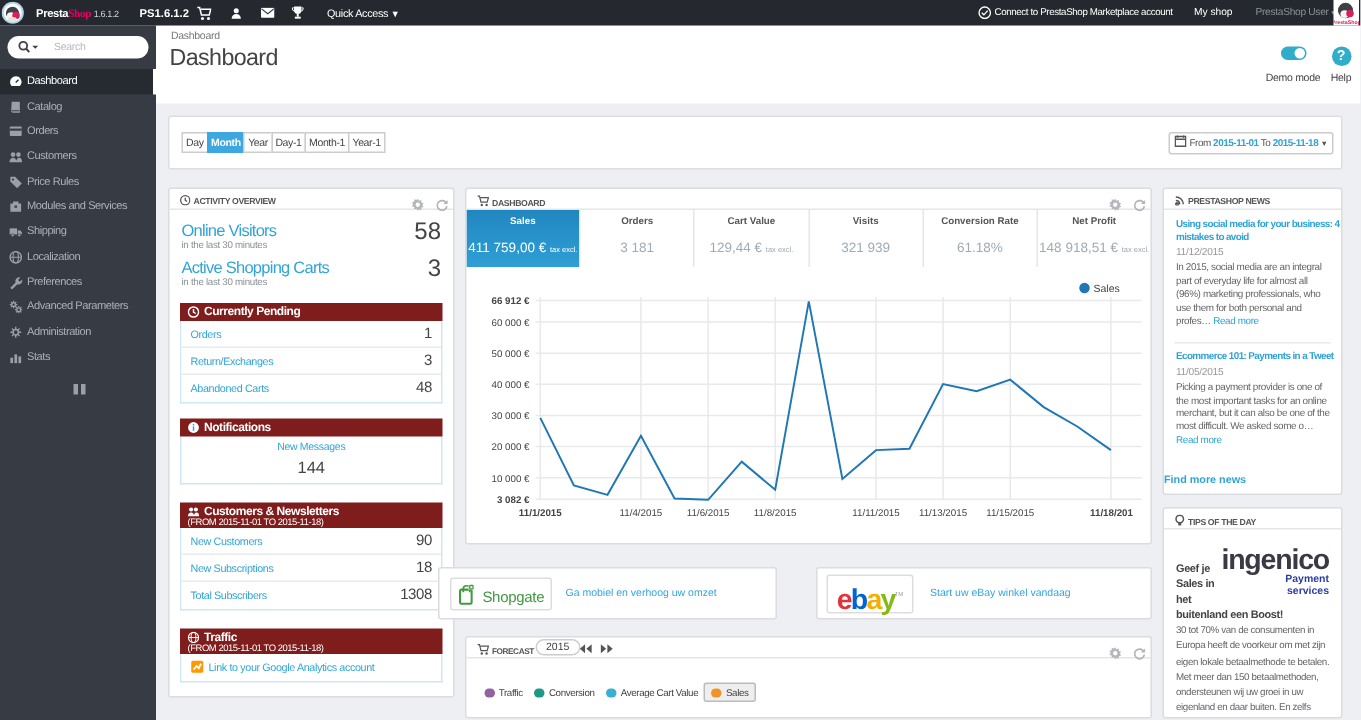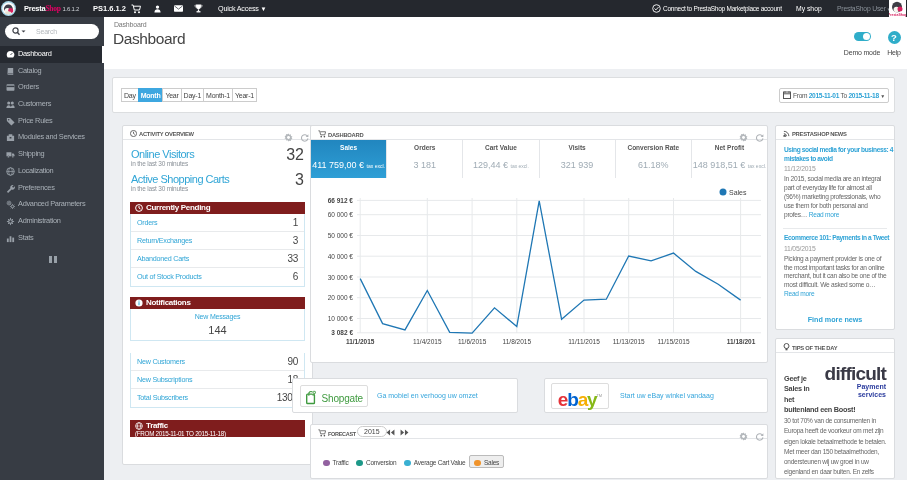--- a/index.html
+++ b/index.html
@@ -41,21 +41,21 @@
 #datebox { position:absolute; right:5px; top:10px; height:15px; line-height:13px; border:1px solid #ccc; border-radius:2px; background:#fff; font-size:6.6px; letter-spacing:-0.3px; color:#555; padding:0 3px; }
 #datebox b { color:#2fa3d6; }
 
 
 .panel { position:absolute; background:#fff; border:1px solid #dadcdf; border-radius:2px; overflow:hidden; }
 .phead { position:relative; height:14px; border-bottom:1px solid #e3e5e8; }
 .phead .ttl { position:absolute; left:7px; top:4px; font-size:5.8px; font-weight:bold; color:#555; letter-spacing:-0.25px; }
 .picons { position:absolute; right:3px; top:2px; }
 
 
-#actpanel { left:112px; top:125px; width:191px; height:340px;margin-left:10px; }
+#actpanel { left:112px; top:125px; width:191px; height:340px; }
 .bigstat-label { font-size:11px; letter-spacing:-0.5px; color:#30a5d6; }
 .bigstat-sub { font-size:6.5px; letter-spacing:-0.2px; color:#8a9198; }
 .bigstat-num { font-size:16px; color:#444; position:absolute; right:0; top:0; }
 .bluebar { background:#7f1d1d; color:#fff; font-size:8px; letter-spacing:-0.3px; font-weight:bold; height:12px; line-height:12px; padding-left:5px; position:relative; }
 .bluebar.tall { height:17px; padding-top:1px; line-height:9px; }
 .bluebar .sub { font-weight:normal; font-size:6.3px; display:block; line-height:7px; }
 .rows { border:1px solid #cfe7f2; border-top:none; }
 .rrow { position:relative; height:18px; line-height:18px; font-size:7.2px; letter-spacing:-0.25px; color:#30a5d6; padding:0 6px; border-bottom:1px solid #e8eaec; background:#fff; }
 .rrow:last-child { border-bottom:none; }
 .rrow .num { position:absolute; right:6px; top:0; color:#444; font-size:10px; }
@@ -78,21 +78,21 @@
 .kpi.sel .kval { color:#fff; }
 
 
 #newspanel { left:775px; top:125px; width:120px; height:205px; }
 .news { padding:6px 7px 0 8px; white-space:nowrap; }
 .news a.t { color:#2fa3d6; font-size:6.6px; letter-spacing:-0.4px; font-weight:bold; text-decoration:none; display:block; line-height:8.7px; }
 .news .dt { font-size:6.8px; letter-spacing:-0.2px; color:#999; margin-top:2px; }
 .news .bd { font-size:6.6px; letter-spacing:-0.25px; color:#666; line-height:8.9px; margin-top:3px; }
 .news .bd a { color:#2fa3d6; text-decoration:none; }
 .newshr { border:none; border-top:1px solid #e8eaec; margin:8px 7px 0 7px; }
-.findmore { position:absolute; bottom:5px; left:0; width:100%; text-align:center; font-size:7.2px; color:#2fa3d6; font-weight:bold;margin-top:29px; }
+.findmore { position:absolute; bottom:5px; left:0; width:100%; text-align:left; font-size:7.2px; color:#2fa3d6; font-weight:bold;margin-top:29px; }
 
 
 #tipspanel { left:775px; top:338px; width:120px; height:141px; }
 .tips { padding:13px 8px 0; font-size:7.5px; color:#666; }
 .tips .bold-t { font-weight:bold; color:#444; font-size:7.3px; letter-spacing:-0.25px; line-height:10.3px; }
 
 
 #shopgate { left:292px; top:378px; width:226px; height:35px; }
 #ebaybox { left:544px; top:378px; width:224px; height:35px; }
 .modlink { position:absolute; font-size:8px; color:#35a5dc; }
@@ -266,66 +266,76 @@
             <circle cx="5" cy="5" r="1.6" fill="#fff"></circle>
           </svg>
         <svg width="9" height="9" viewBox="0 0 10 10" style="margin-left:3px;">
             <path d="M8.5 4A3.6 3.6 0 1 0 8.8 6" fill="none" stroke="#b0b4b8" stroke-width="1.2"></path>
             <path d="M9.3 1.5v3h-3z" fill="#b0b4b8"></path>
           </svg>
       </span>
     </div>
     <div style="position:relative;margin:8px 8px 0;">
       <div class="bigstat-label">Online Visitors</div>
-      <div class="bigstat-num" style="top:-2px;">32</div>
+      <div class="bigstat-num" style="top:-2px;">58</div>
       <div class="bigstat-sub">in the last 30 minutes</div>
     </div>
     <div style="position:relative;margin:6px 8px 0;">
       <div class="bigstat-label">Active Shopping Carts</div>
       <div class="bigstat-num" style="top:-2px;">3</div>
       <div class="bigstat-sub">in the last 30 minutes</div>
     </div>
     <div style="margin:10px 7px 0;">
       <div class="bluebar"><svg style="vertical-align:-1.5px;margin-right:3px;" width="8" height="8" viewBox="0 0 8 8">
             <circle cx="4" cy="4" r="3.4" fill="none" stroke="#fff"></circle>
             <path d="M4 2v2l1.5 1" fill="none" stroke="#fff"></path>
           </svg>Currently Pending</div>
       <div class="rows">
         <div class="rrow">Orders<span class="num">1</span></div>
         <div class="rrow">Return/Exchanges<span class="num">3</span></div>
-        <div class="rrow">Abandoned Carts<span class="num">33</span></div>
-        <div class="rrow">Out of Stock Products<span class="num">6</span></div>
+        <div class="rrow">Abandoned Carts<span class="num">48</span></div>
       </div>
     </div>
     <div style="margin:10px 7px 0;">
       <div class="bluebar"><svg style="vertical-align:-1.5px;margin-right:3px;" width="8" height="8" viewBox="0 0 8 8">
             <circle cx="4" cy="4" r="3.6" fill="#fff"></circle>
             <rect x="3.5" y="3.2" width="1" height="3" fill="#25a9d8"></rect>
             <rect x="3.5" y="1.6" width="1" height="1" fill="#25a9d8"></rect>
           </svg>Notifications</div>
       <div class="twocol">
         <div class="col">
             <div class="lbl">New Messages</div>
             <div class="val">144</div>
           </div>
       </div>
     </div>
     <div style="margin:12px 7px 0;">
+      <div class="bluebar tall"><svg style="vertical-align:-1.5px;margin-right:3px;" width="8" height="8" viewBox="0 0 10 10">
+            <circle cx="3" cy="3.4" r="1.7" fill="#fff"></circle>
+            <circle cx="7" cy="3.4" r="1.7" fill="#fff"></circle>
+            <path d="M0.4 9c0-2 1.2-3.2 2.6-3.2S5.6 7 5.6 9zM5.4 9c0-1.8 0.8-3.2 2.3-3.2 1.4 0 1.9 1.4 1.9 3.2z" fill="#fff"></path>
+          </svg>Customers &amp; Newsletters<span class="sub">(FROM 2015-11-01 TO 2015-11-18)</span></div>
       <div class="rows">
         <div class="rrow">New Customers<span class="num">90</span></div>
         <div class="rrow">New Subscriptions<span class="num">18</span></div>
         <div class="rrow">Total Subscribers<span class="num">1308</span></div>
       </div>
     </div>
     <div style="margin:12px 7px 0;">
       <div class="bluebar tall"><svg style="vertical-align:-1.5px;margin-right:3px;" width="8" height="8" viewBox="0 0 10 10">
             <circle cx="5" cy="5" r="4.2" fill="none" stroke="#fff" stroke-width="1"></circle>
             <ellipse cx="5" cy="5" rx="2" ry="4.2" fill="none" stroke="#fff" stroke-width="0.8"></ellipse>
             <line x1="0.8" y1="5" x2="9.2" y2="5" stroke="#fff" stroke-width="0.8"></line>
           </svg>Traffic<span class="sub">(FROM 2015-11-01 TO 2015-11-18)</span></div>
+      <div class="rows">
+        <div class="rrow"><svg style="vertical-align:-2px;margin-right:3px;" width="9" height="9" viewBox="0 0 9 9">
+              <rect x="0.5" y="0.5" width="8" height="8" rx="1" fill="#f90"></rect>
+              <path d="M2 6.5L4 4l1.5 1.5L7 2.5" stroke="#fff" fill="none" stroke-width="1.2"></path>
+            </svg>Link to your Google Analytics account</div>
+      </div>
     </div>
   </div>
 
   <div id="dashpanel" class="panel">
     <div class="phead">
       <span class="ttl"><svg style="vertical-align:-1px;margin-right:2px;" width="8" height="8" viewBox="0 0 10 10">
             <path d="M0.5 1h1.6l1.2 5h5.2l1-3.8H3" stroke="#555" fill="none" stroke-width="1"></path>
             <circle cx="4" cy="8.3" r="1" fill="#555"></circle>
             <circle cx="8" cy="8.3" r="1" fill="#555"></circle>
           </svg>DASHBOARD</span>
@@ -442,21 +452,21 @@
 
   <div id="tipspanel" class="panel">
     <div class="phead">
       <span class="ttl"><svg style="vertical-align:-1px;margin-right:2px;" width="7" height="8" viewBox="0 0 7 8">
             <circle cx="3.5" cy="3" r="2.5" fill="none" stroke="#555"></circle>
             <rect x="2.5" y="5.3" width="2" height="2" fill="#555"></rect>
           </svg>TIPS OF THE DAY</span>
     </div>
     <div class="tips">
       <div style="float:right;width:74px;text-align:right;margin:0 0 2px 2px;">
-        <div style="font-size:19px;font-weight:bold;color:#3a3a46;letter-spacing:-0.8px;line-height:16px;">difficult</div>
+        <div style="font-size:19px;font-weight:bold;color:#3a3a46;letter-spacing:-0.8px;line-height:16px;">ingenico</div>
         <div style="font-size:7px;font-weight:bold;color:#2b3c9e;line-height:7.5px;margin-top:1px;">Payment<br>services</div>
       </div>
       <div class="bold-t" style="margin-top:8px;">Geef je<br>Sales in<br>het<br>buitenland een Boost!</div>
       <div style="height:1px;"></div>
       <div style="font-size:6.5px;letter-spacing:-0.25px;line-height:10.2px;white-space:nowrap;">30 tot 70% van de consumenten in<br>Europa heeft de voorkeur om met zijn<br>eigen lokale betaalmethode te betalen.<br>Met meer dan 150 betaalmethoden,<br>ondersteunen wij uw groei in uw<br>eigenland en daar buiten. En zelfs<br>beter: u kun de belangrijke<br>betaalmethoden activeren met een</div>
     </div>
   </div>
 
   <div id="shopgate" class="panel">
     <div class="abs" style="left:7px;top:6px;width:68px;height:22px;border:1px solid #ddd;border-radius:2px;text-align:center;line-height:21px;white-space:nowrap;">

